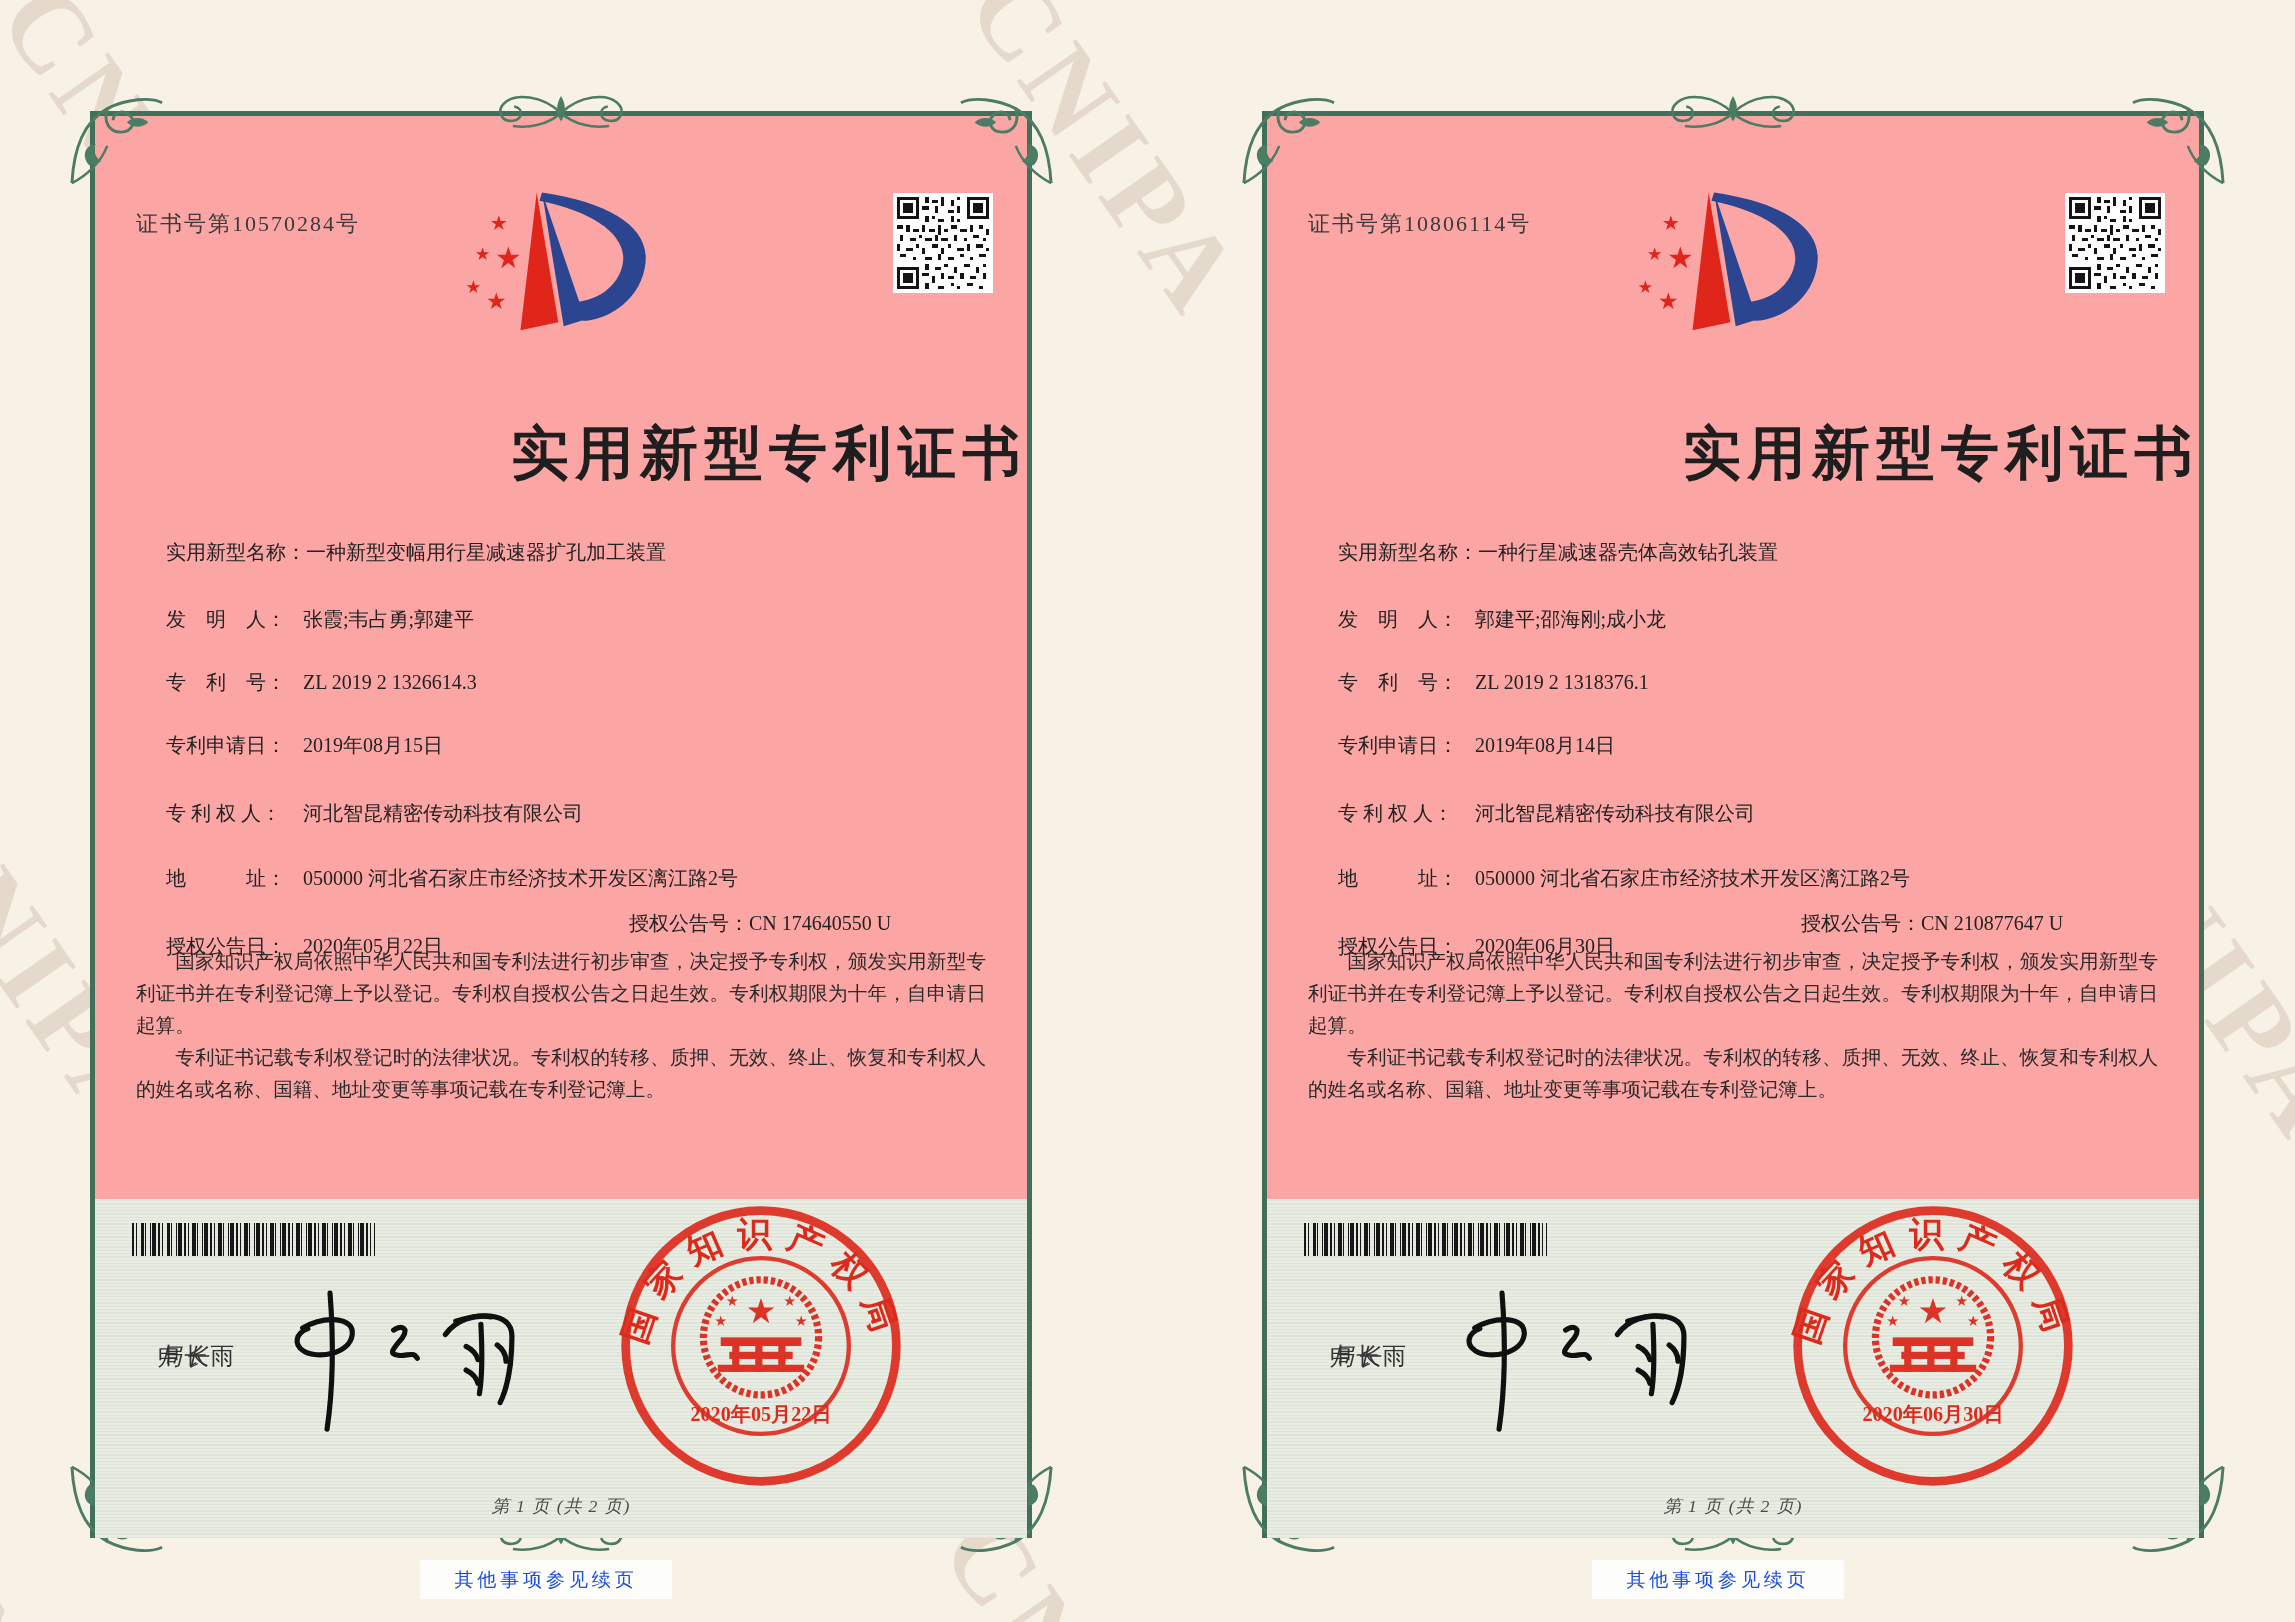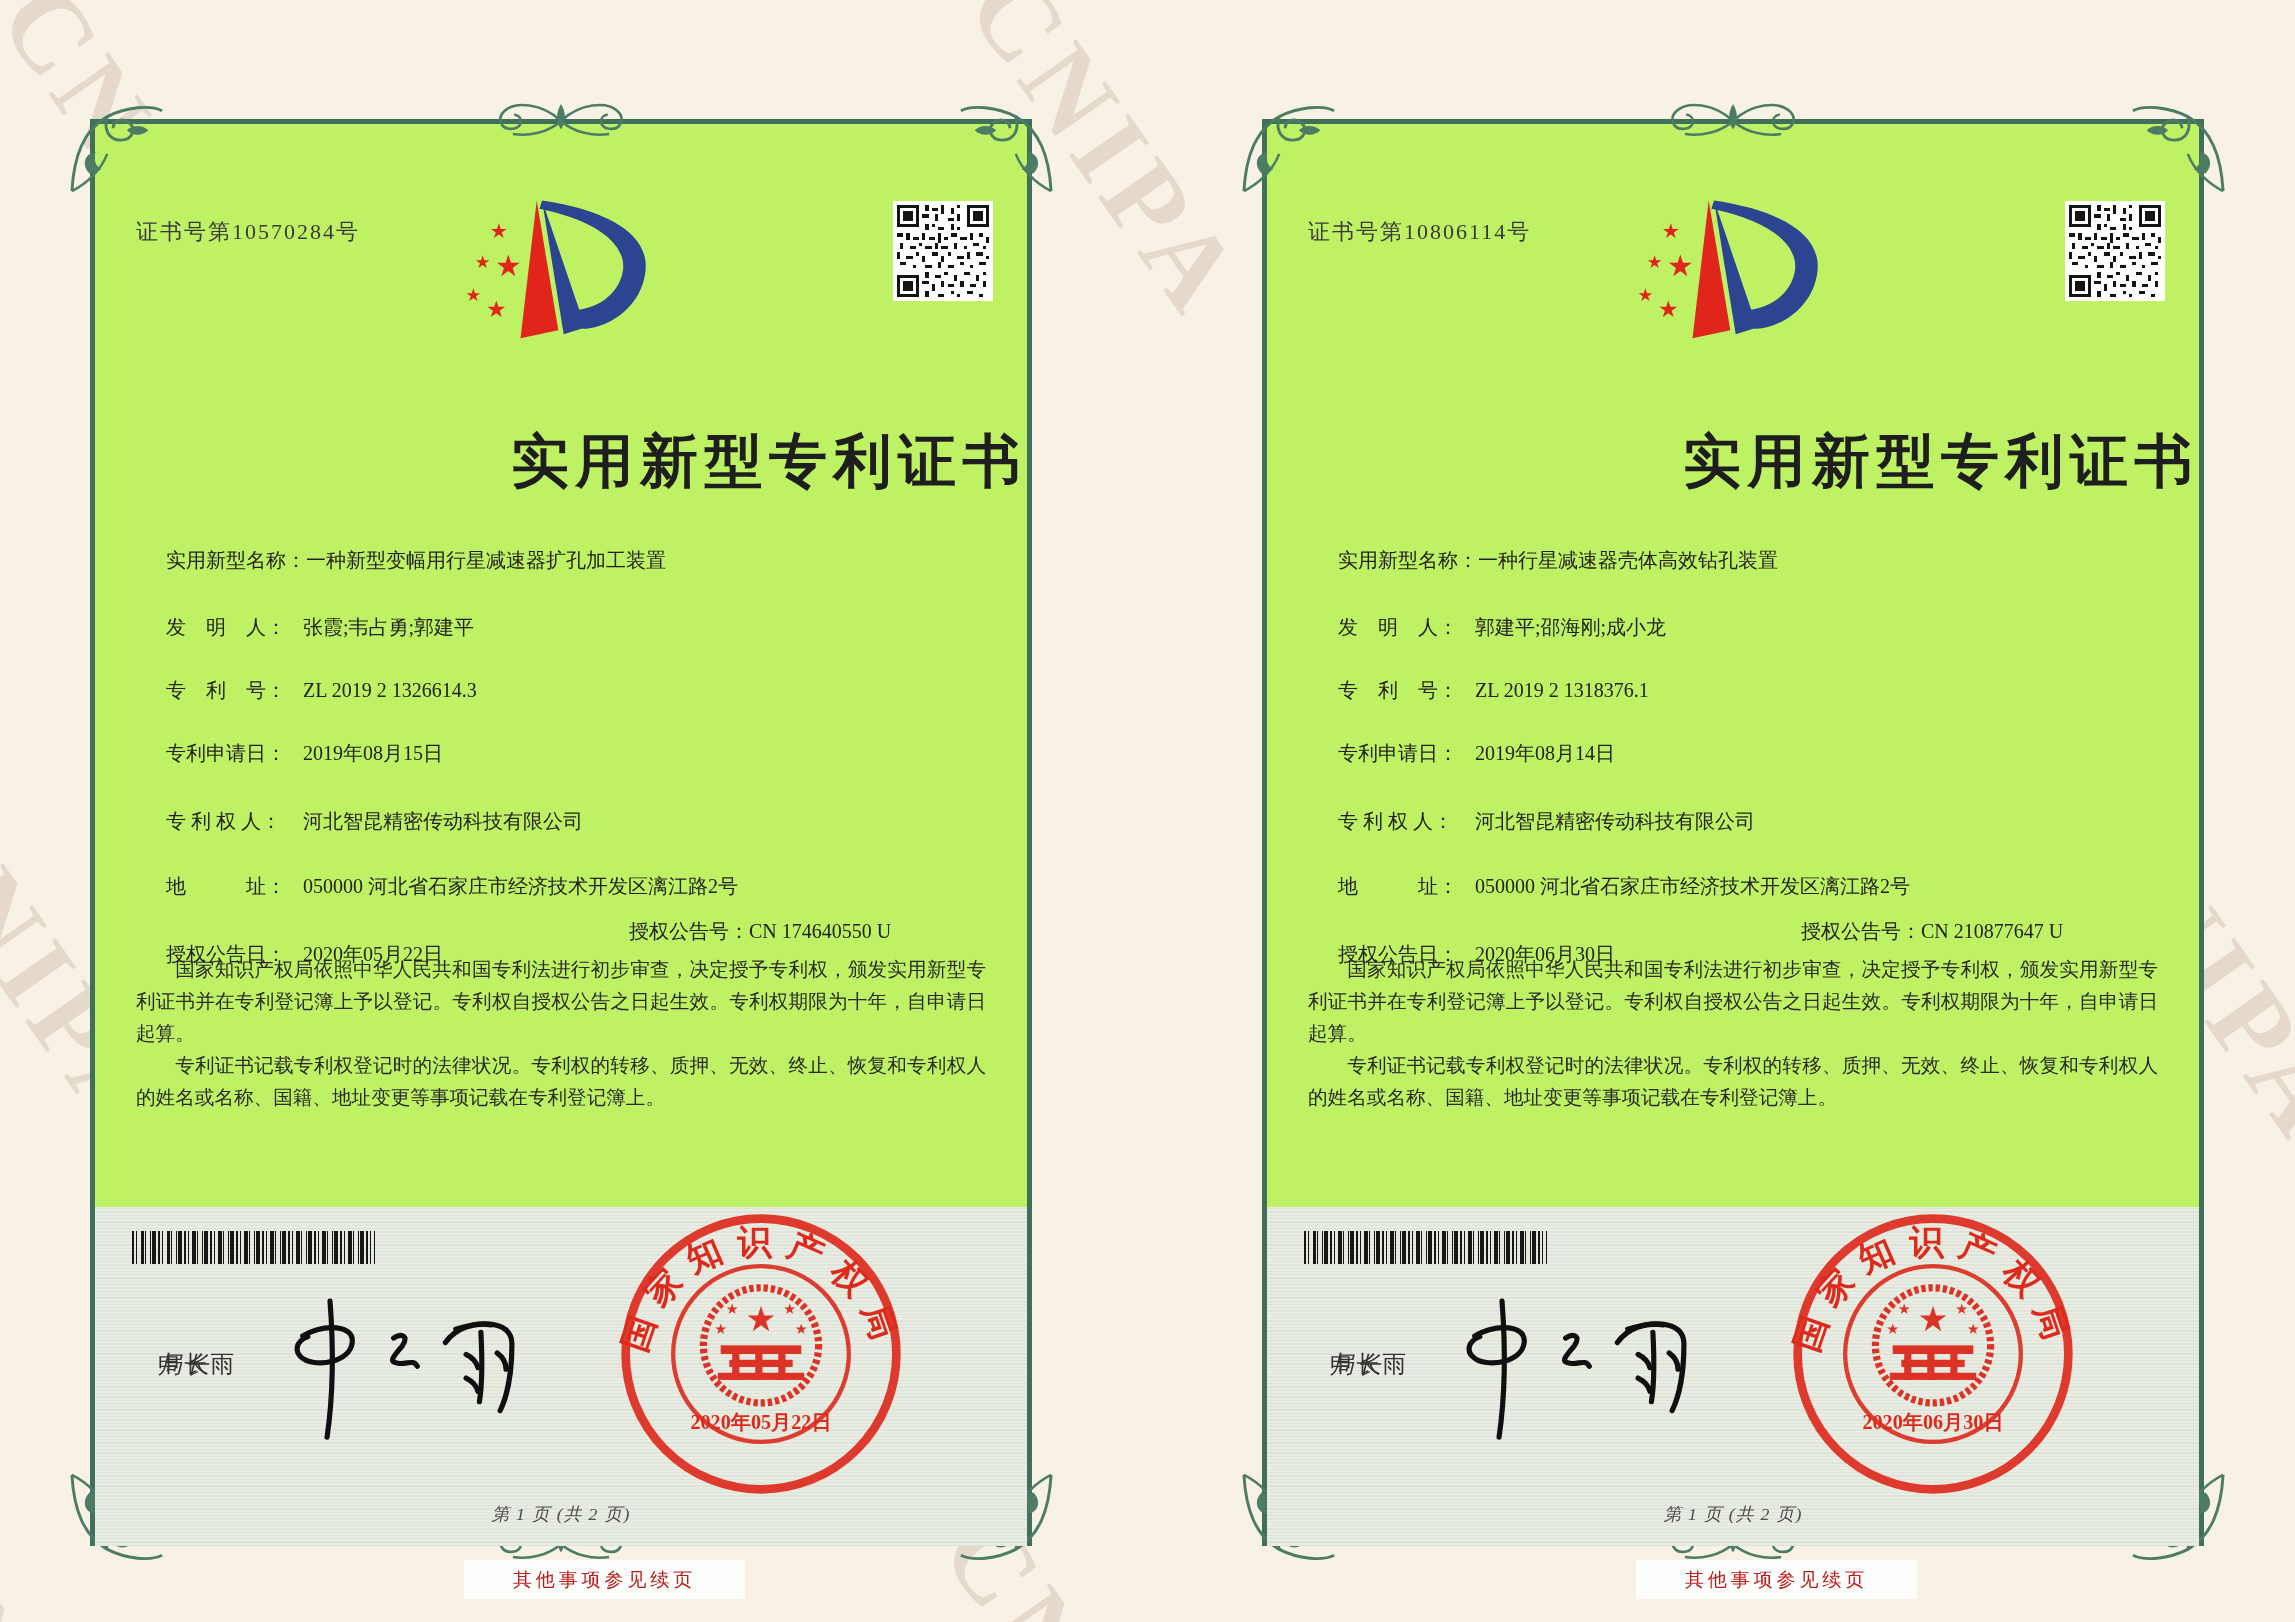--- a/index.html
+++ b/index.html
@@ -16,22 +16,21 @@
     font-size:111px;font-weight:bold;letter-spacing:9.2px;
     color:rgba(196,180,158,0.38);
     transform:rotate(55deg);transform-origin:left top;
     white-space:nowrap;user-select:none;pointer-events:none;
     font-family:"Liberation Serif","DejaVu Serif",serif;
   }
   
   .cert{
     position:absolute;top:111px;width:942px;height:1427px;
     border:5.2px solid #40705a;box-sizing:border-box;
-    background:#bef264;
-    margin-top:8px;
+    background:#fca5a5;
   }
   .cert.left{left:90px;}
   .cert.right{left:1262px;}
   
   .texture-zone{
     position:absolute;left:0;right:0;top:1083px;height:339px;
     background-color:#e9ece2;
     background-image:repeating-linear-gradient(0deg,rgba(130,150,130,0.10) 0 1.3px,rgba(0,0,0,0) 1.3px 3.3px);
   }
   
@@ -83,23 +82,23 @@
   }
   .director-title{position:absolute;left:63px;top:1225px;font-size:23.6px;color:#333;letter-spacing:3.9px;font-style:italic;}
   .director-name{position:absolute;left:63px;top:1224px;font-size:23.6px;color:#333;letter-spacing:2.6px;}
   .signature{position:absolute;left:167px;top:1153px;width:281px;height:177px;}
   .seal{position:absolute;left:522px;top:1086px;width:288px;height:288px;}
   .page-label{
     position:absolute;left:0;right:0;top:1378px;text-align:center;
     font-size:17.7px;color:#4a4a4a;letter-spacing:1.3px;font-style:italic;
   }
   .footer-note{
-    position:absolute;top:1560px;width:281px;
+    position:absolute;top:1560px;width:252px;
     background:#fdfdfb;text-align:center;
-    font-size:19px;color:#b91c1c;letter-spacing:3.9px;padding:6.5px 0;margin-left:44px;
+    font-size:19px;color:#1d4ed8;letter-spacing:3.9px;padding:6.5px 0;
   }
   .footer-note.left{left:420px;}
   .footer-note.right{left:1592px;}
 </style>
 </head>
 <body>
 
 <div class="sheet">
 
   <span class="watermark" style="left:79px;top:-39px">CNIPA</span>

